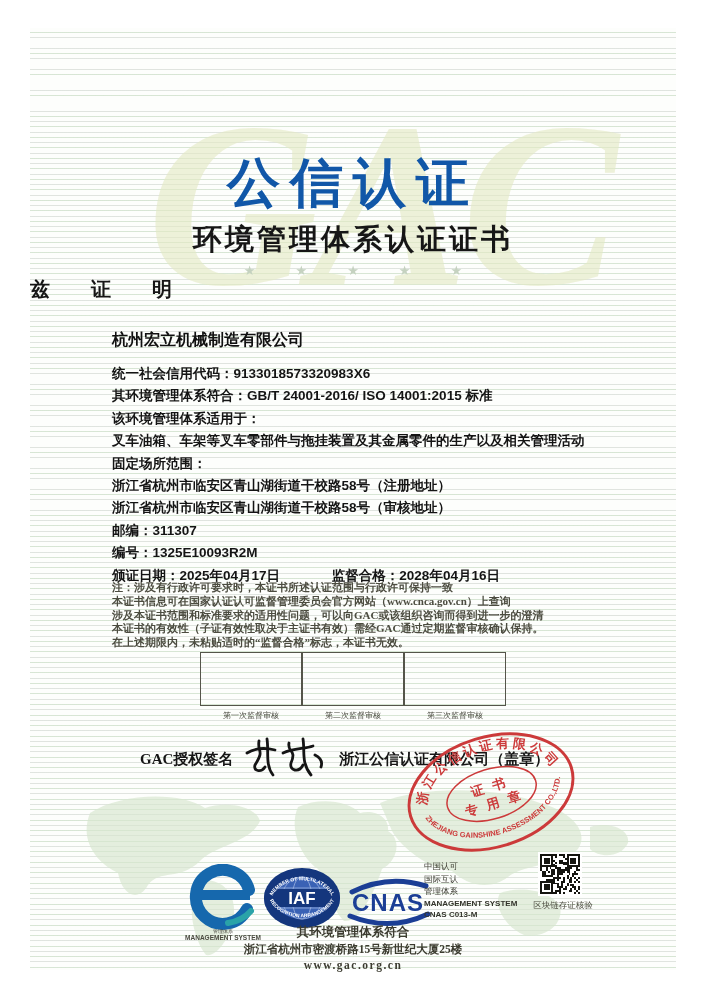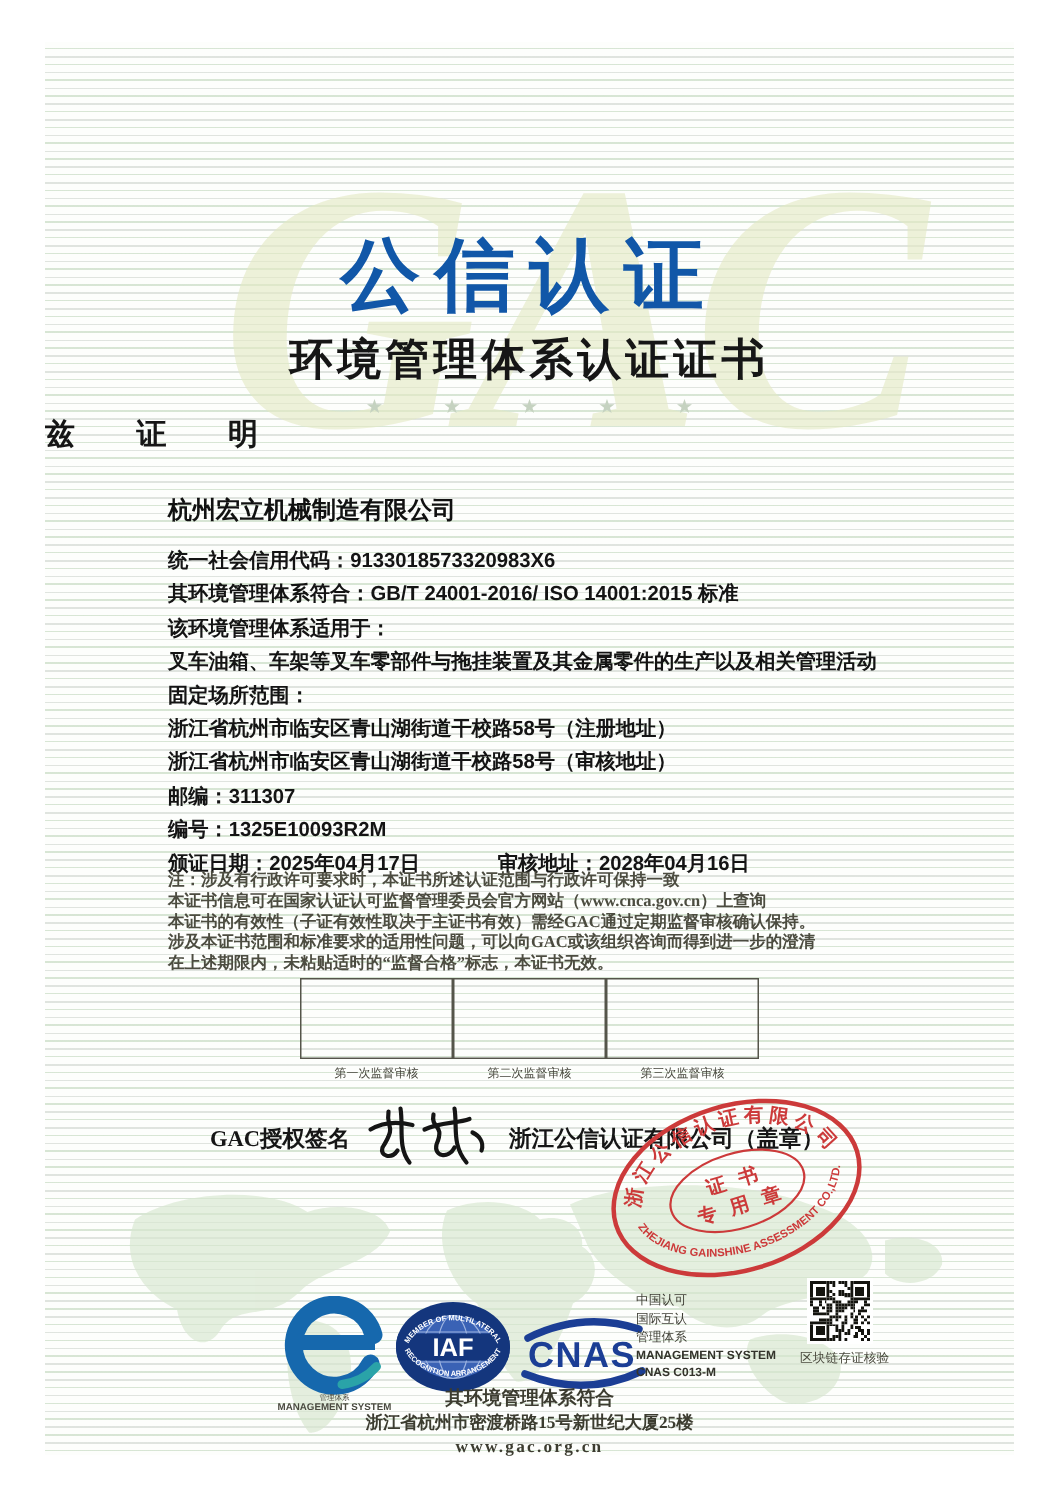--- a/index.html
+++ b/index.html
@@ -129,29 +129,29 @@
       <div class="bline">其环境管理体系符合：GB/T 24001-2016/ ISO 14001:2015 标准</div>
       <div class="bline">该环境管理体系适用于：</div>
       <div class="bline">叉车油箱、车架等叉车零部件与拖挂装置及其金属零件的生产以及相关管理活动</div>
       <div class="bline">固定场所范围：</div>
       <div class="bline">浙江省杭州市临安区青山湖街道干校路58号（注册地址）</div>
       <div class="bline">浙江省杭州市临安区青山湖街道干校路58号（审核地址）</div>
       <div class="bline">邮编：311307</div>
       <div class="bline">编号：1325E10093R2M</div>
       <div class="dates">
         <span>颁证日期：2025年04月17日</span>
-        <span class="valid">审核地址：2028年04月16日</span>
+        <span class="valid">监督合格：2028年04月16日</span>
       </div>
     </div>
 
     <div class="notes">
       <div>注：涉及有行政许可要求时，本证书所述认证范围与行政许可保持一致</div>
       <div>本证书信息可在国家认证认可监督管理委员会官方网站（www.cnca.gov.cn）上查询</div>
+      <div>涉及本证书范围和标准要求的适用性问题，可以向GAC或该组织咨询而得到进一步的澄清</div>
       <div>本证书的有效性（子证有效性取决于主证书有效）需经GAC通过定期监督审核确认保持。</div>
-      <div>涉及本证书范围和标准要求的适用性问题，可以向GAC或该组织咨询而得到进一步的澄清</div>
       <div>在上述期限内，未粘贴适时的“监督合格”标志，本证书无效。</div>
     </div>
 
     <div class="sup-row">
       <div class="sup-cell">
         <div class="sup-box"></div>
         <div class="sup-label">第一次监督审核</div>
       </div>
       <div class="sup-cell">
         <div class="sup-box"></div>

